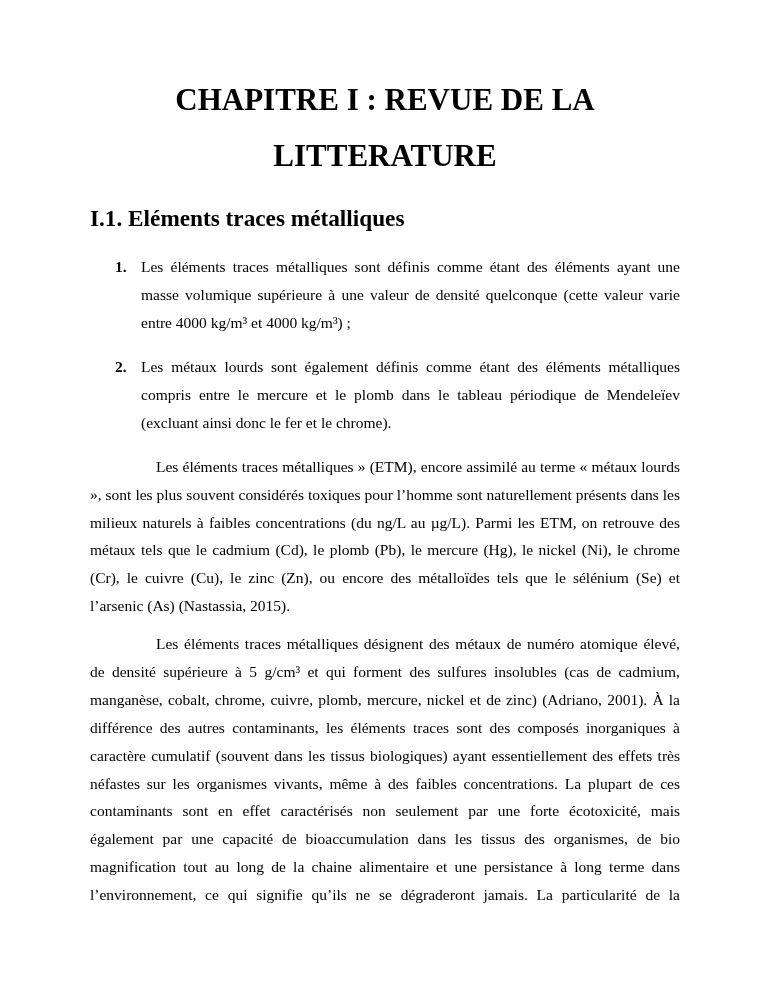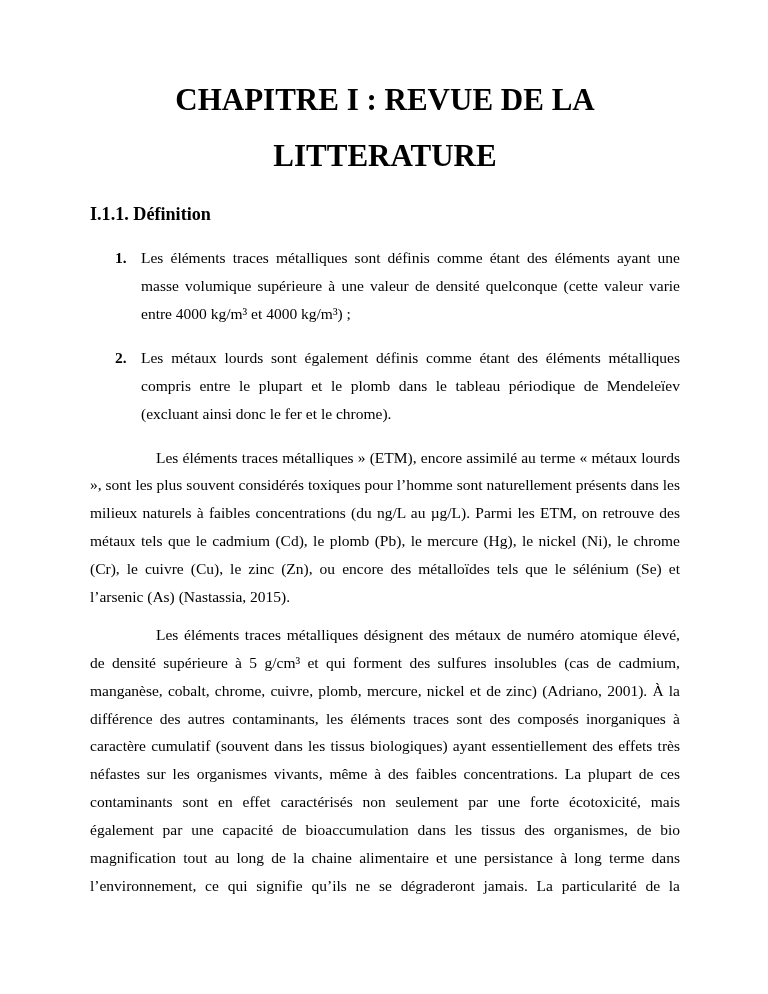--- a/index.html
+++ b/index.html
@@ -54,34 +54,34 @@
     text-align: justify;
   }
 </style>
 </head>
 <body>
 
 <div class="page">
 
   <h1 class="chapter-title">CHAPITRE I : REVUE DE LA LITTERATURE</h1>
 
+  <h2 class="section-heading">I.1. Eléments traces métalliques</h2>
 
-  <h3 class="section-heading">I.1.1. Définition</h3>
 
 
   <div class="num-list">
 
     <div class="num-item">
       <span class="num">1.</span>
       <span class="num-text">Les éléments traces métalliques sont définis comme étant des éléments ayant une masse volumique supérieure à une valeur de densité quelconque (cette valeur varie entre 4000 kg/m³ et 4000 kg/m³) ;</span>
     </div>
 
     <div class="num-item">
       <span class="num">2.</span>
-      <span class="num-text">Les métaux lourds sont également définis comme étant des éléments métalliques compris entre le plupart et le plomb dans le tableau périodique de Mendeleïev (excluant ainsi donc le fer et le chrome).</span>
+      <span class="num-text">Les métaux lourds sont également définis comme étant des éléments métalliques compris entre le mercure et le plomb dans le tableau périodique de Mendeleïev (excluant ainsi donc le fer et le chrome).</span>
     </div>
 
   </div>
 
   <p class="para">Les éléments traces métalliques » (ETM), encore assimilé au terme « métaux lourds », sont les plus souvent considérés toxiques pour l’homme sont naturellement présents dans les milieux naturels à faibles concentrations (du ng/L au µg/L). Parmi les ETM, on retrouve des métaux tels que le cadmium (Cd), le plomb (Pb), le mercure (Hg), le nickel (Ni), le chrome (Cr), le cuivre (Cu), le zinc (Zn), ou encore des métalloïdes tels que le sélénium (Se) et l’arsenic (As) (Nastassia, 2015).</p>
 
 
   <p class="para">Les éléments traces métalliques désignent des métaux de numéro atomique élevé, de densité supérieure à 5 g/cm³ et qui forment des sulfures insolubles (cas de cadmium, manganèse, cobalt, chrome, cuivre, plomb, mercure, nickel et de zinc) (Adriano, 2001). À la différence des autres contaminants, les éléments traces sont des composés inorganiques à caractère cumulatif (souvent dans les tissus biologiques) ayant essentiellement des effets très néfastes sur les organismes vivants, même à des faibles concentrations. La plupart de ces contaminants sont en effet caractérisés non seulement par une forte écotoxicité, mais également par une capacité de bioaccumulation dans les tissus des organismes, de bio magnification tout au long de la chaine alimentaire et une persistance à long terme dans l’environnement, ce qui signifie qu’ils ne se dégraderont jamais. La particularité de la pollution par les ETM est irréversibilité ; les ETM les plus souvent considérés comme toxiques sont : le plomb, le</p>
 
 </div>

